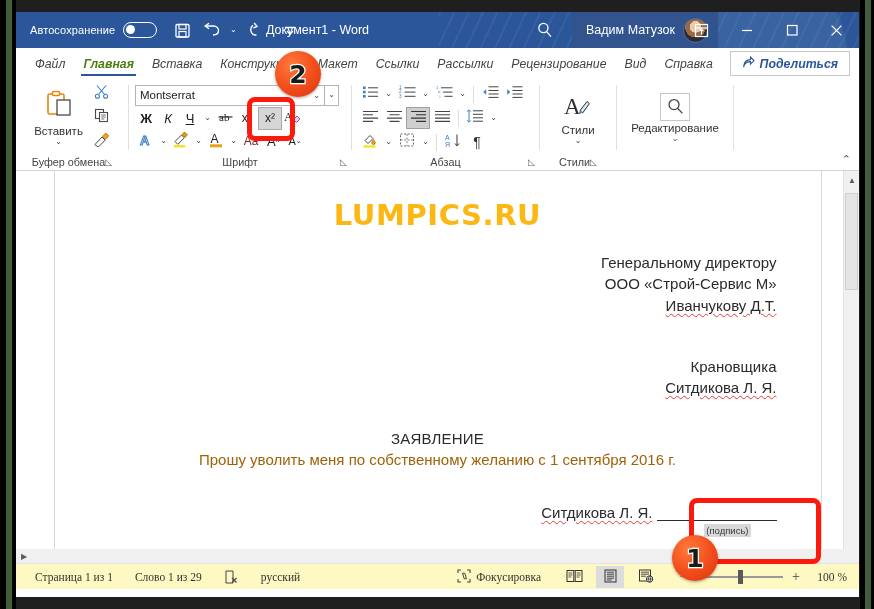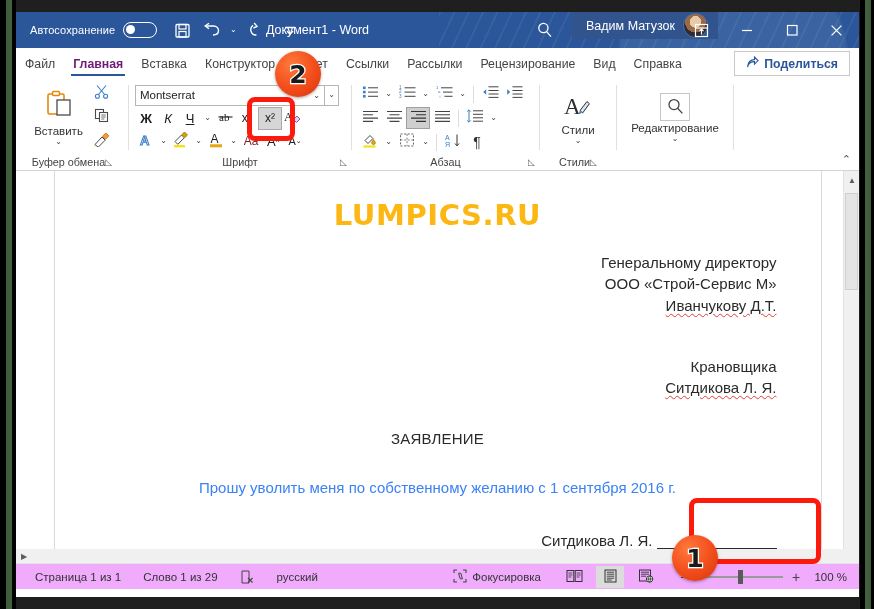--- a/index.html
+++ b/index.html
@@ -65,49 +65,49 @@
   .tb-title {
     position: absolute; left: 0; right: 0; text-align: center;
     font-size: 12.5px; pointer-events: none;
     transform: translateX(-120px);
   }
   .tb-search {
     position: absolute; left: 516px; top: 6px; width: 26px; height: 24px;
     display: flex; align-items: center; justify-content: center; z-index: 3;
   }
   .tb-account {
-    position: absolute; left: 556px; top: 0; height: 27px;
+    position: absolute; left: 556px; top: 0; height: 36px;
     display: flex; align-items: center; gap: 8px; padding: 0 10px 0 14px;
     background: #31548f; z-index: 3;
   }
   .tb-account-name { font-size: 12.5px; white-space: nowrap; }
   .avatar {
     width: 25px; height: 25px; border-radius: 50%; flex: none; overflow: hidden;
     background: radial-gradient(circle at 50% 34%, #e8c9a8 0 30%, #9a6a46 31% 55%, #2d2b33 56% 100%);
     border: 1px solid #4a6ca8;
   }
   .tb-winbtns {
     position: absolute; right: 0; top: 0; height: 36px;
     display: flex; align-items: center; z-index: 3;
   }
   .winbtn {
     width: 45px; height: 36px; display: flex; align-items: center; justify-content: center;
   }
 
   
   .tabs {
     height: 31px; background: #ffffff;
-    display: flex; align-items: center; padding-left: 0;
-    position: relative; border-bottom: none;
+    display: flex; align-items: center; padding-left: 10px;
+    position: relative; border-bottom: none; font-style: italic;
   }
   .tab {
     font-size: 12.3px; color: #444444; padding: 0 9px; height: 31px;
     display: flex; align-items: center; white-space: nowrap;
   }
-  .tab.active { color: #701a75; font-weight: bold; position: relative; }
+  .tab.active { color: #4d7c0f; font-weight: bold; position: relative; }
   .tab.active::after {
     content: ""; position: absolute; left: 7px; right: 7px; bottom: 3px;
     height: 2.5px; background: #2b579a;
   }
   .share-btn {
     position: absolute; right: 9px; top: 3px;
     height: 25px; padding: 0 11px; display: flex; align-items: center; gap: 5px;
     border: 1px solid #c8c8c8; color: #2b579a; font-size: 12.3px; font-weight: bold;
     background: #fff;
   }
@@ -196,21 +196,21 @@
     text-align: center; color: #fcb712; font-weight: bold; font-size: 29px;
     letter-spacing: .6px; padding-top: 27px; font-family: "DejaVu Sans", sans-serif;
   }
   .doc-right { text-align: right; font-size: 15px; color: #2a2a2a; line-height: 1.42; }
   .blk1 { margin-top: 20px; }
   .blk2 { margin-top: 40px; }
   .wavy { text-decoration: underline; text-decoration-style: wavy;
     text-decoration-color: #e33b3b; text-decoration-thickness: 1px; text-underline-offset: 2px; }
   .doc-center { text-align: center; font-size: 15px; color: #2a2a2a; }
   .zayavlenie { margin-top: 32px; letter-spacing: .2px; }
-  .doc-body { margin-top: 32px; text-align: center; font-size: 15px; color: #3b82f6; }
+  .doc-body { margin-top: 4px; text-align: center; font-size: 15px; color: #a16207; }
   .sign-row {
     margin-top: 36px; display: flex; justify-content: flex-end; align-items: flex-end;
     font-size: 15px; color: #2a2a2a;
   }
   .sign-line { display: inline-block; width: 120px; border-bottom: 1.4px solid #2a2a2a; margin-left: 4px;}
   .sign-caption {
     text-align: right; font-size: 9.5px; color: #3a3a3a;
     margin-top: 4px; padding-right: 26px;
   }
   .sel { background: #d8d8d8; padding: 1px 2px; }
@@ -223,23 +223,24 @@
   .vthumb { position: absolute; left: 1px; top: 22px; width: 13px; height: 97px;
     background: #e4e4e4; border: 1px solid #cfcfcf; }
   .sbarrow { position: absolute; left: 0; width: 16px; height: 18px;
     display: flex; align-items: center; justify-content: center; font-size: 8px; color: #5a5a5a;}
   .hscroll {
     position: absolute; left: 0; right: 0; bottom: 0; height: 14px; background: #f0f0f0;
   }
 
   
   .statusbar {
-    height: 26px; background: #f0abfc; border-top: 1px solid #e3e3e3;
+    height: 26px; background: #fef9c3; border-top: 1px solid #e3e3e3;
     display: flex; align-items: center; font-size: 11.5px; color: #333;
     padding: 0 8px;
+    font-family: Liberation Serif, serif;
   }
   .sb-item { display: flex; align-items: center; gap: 5px; padding: 0 11px; white-space: nowrap;}
   .sb-right { margin-left: auto; display: flex; align-items: center; gap: 8px; justify-content: flex-end; }
   .view-btn { width: 28px; height: 22px; display: flex; align-items: center; justify-content: center; }
   .view-btn.on { background: #dcdcdc; }
   .zoom-wrap { display: flex; align-items: center; gap: 7px; padding-left: 10px; }
   .zoom-track { width: 86px; height: 2px; background: #9a9a9a; position: relative; }
   .zoom-thumb { position: absolute; left: 41px; top: -6px; width: 5px; height: 14px; background: #5a5a5a; }
   .zoom-sign { font-size: 14px; color: #444; width: 12px; text-align: center; }
   .zoom-val { font-size: 11.5px; width: 42px; text-align: right; padding-right: 4px;}

